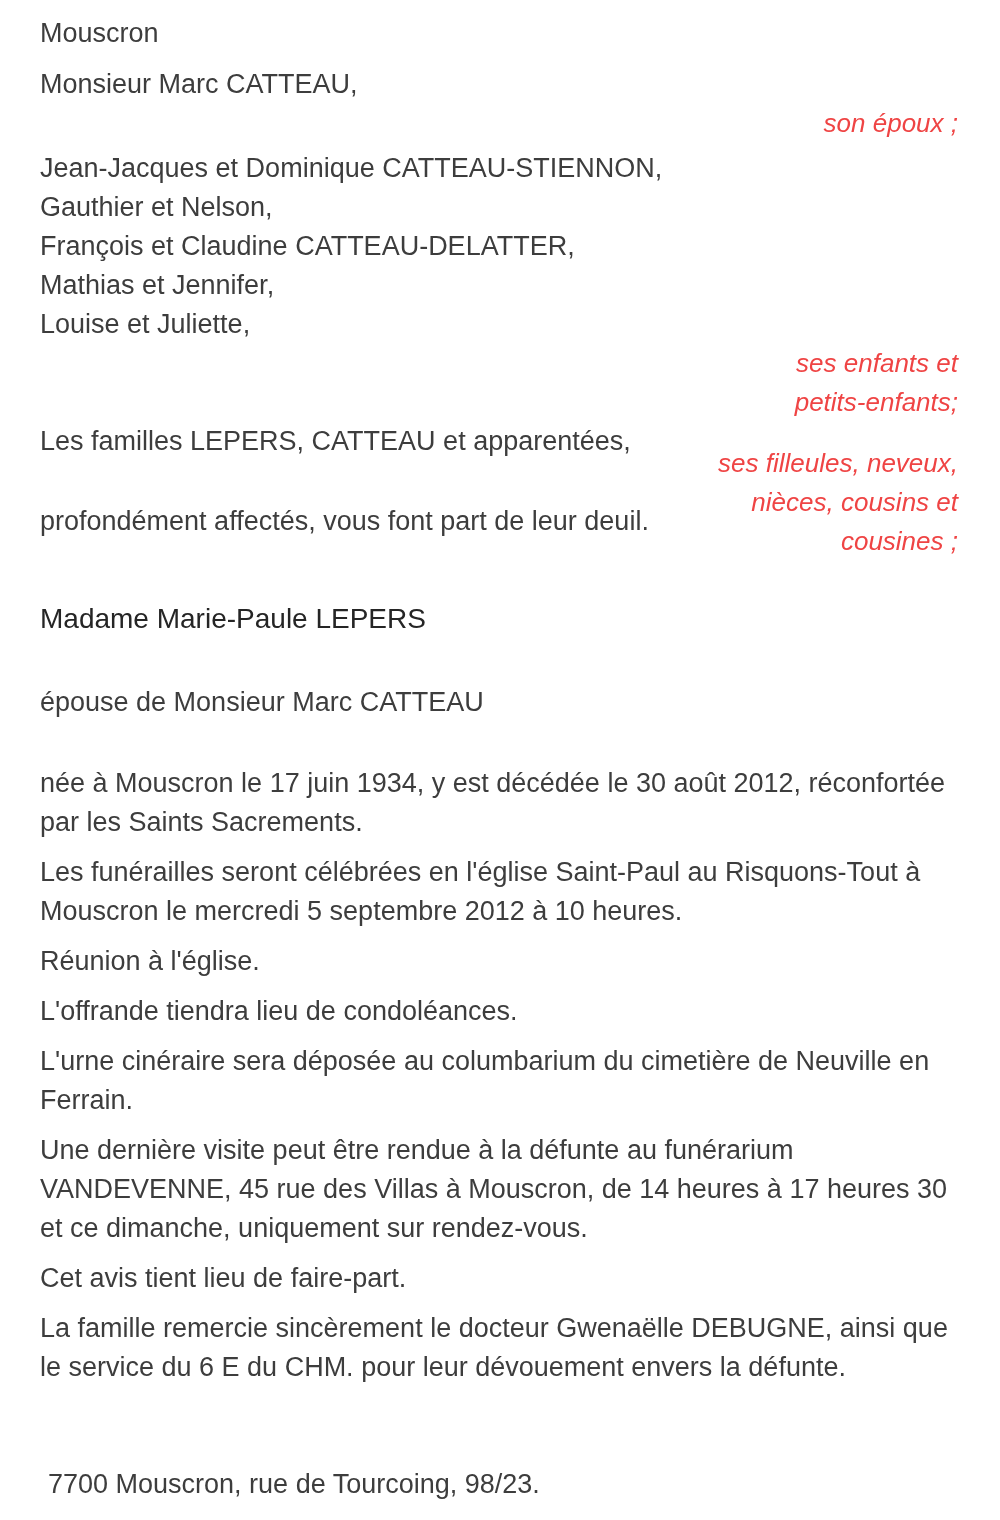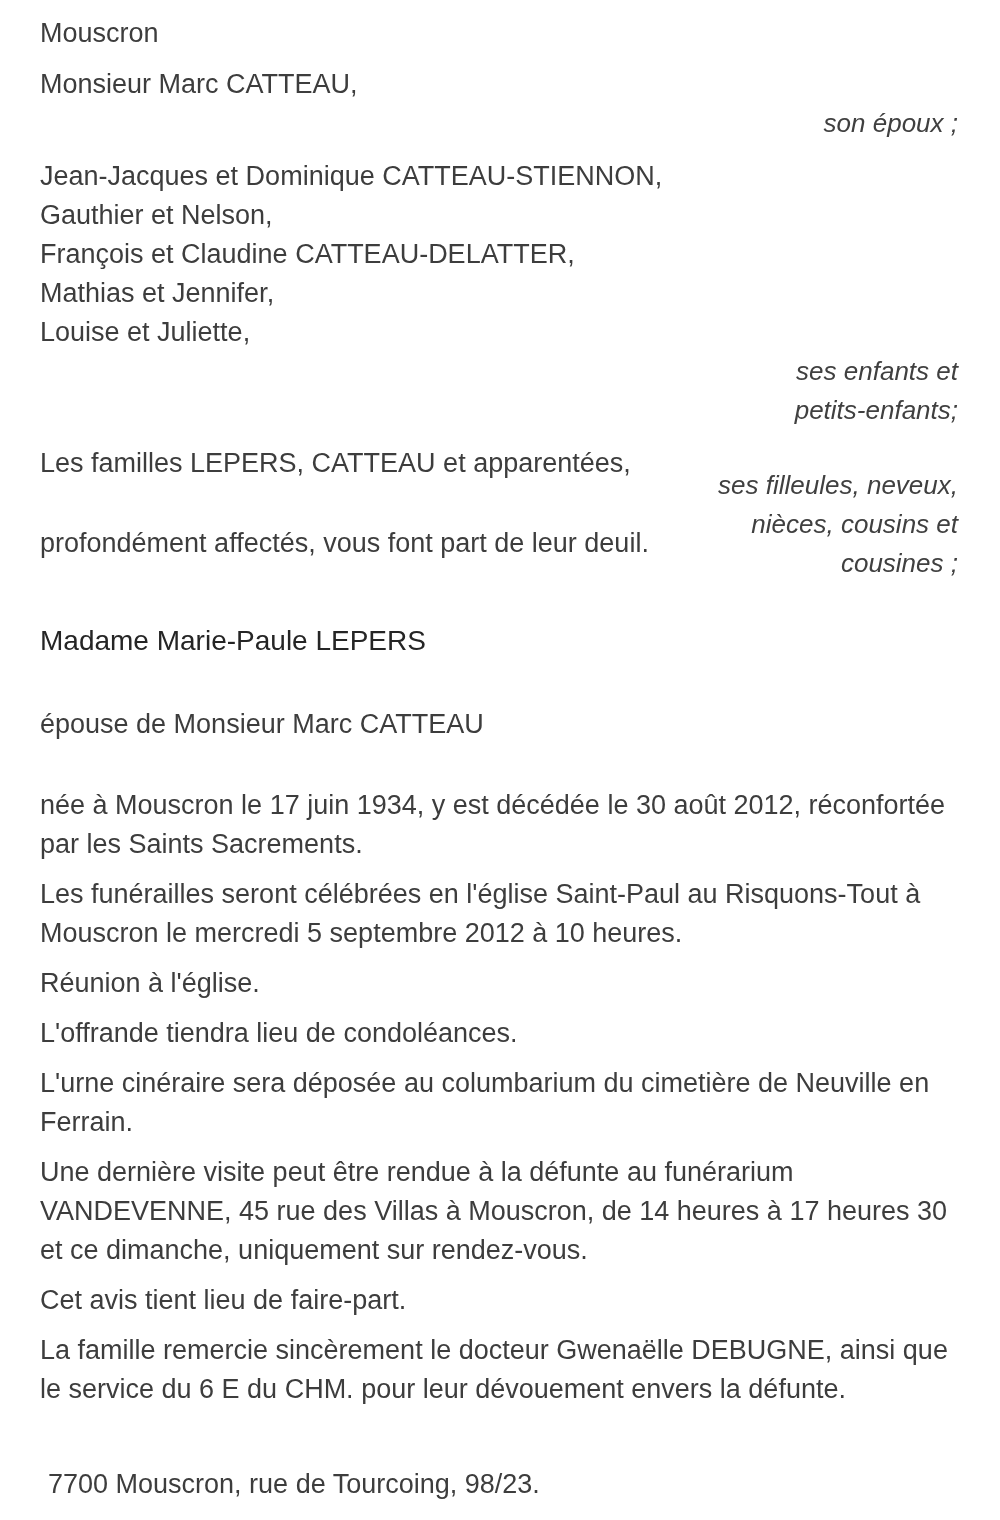--- a/index.html
+++ b/index.html
@@ -23,32 +23,31 @@
   .body-text {
     font-size: 27px;
     line-height: 39px;
     color: #3d3d3d;
   }
   .right-note {
     font-size: 26px;
     line-height: 39px;
     font-style: italic;
     text-align: right;
-    color: #404040;
+    color: #ef4444;
   }
   .city { margin-top: 2px; }
   .husband-line { margin-top: 12px; }
   .husband-role { margin-top: 0px; }
-  .children-block { margin-top: 14px; }
+  .children-block { margin-top: 6px; }
   .children-roles { margin-top: 0px; }
   .families-row {
     display: flex;
     justify-content: space-between;
     align-items: flex-start;
-    margin-top: 14px;
   }
   .families-left { flex: 1 1 auto; }
   .families-line { }
   .grief-line { margin-top: 41px; }
   .families-right {
     flex: 0 0 auto;
     margin-top: 22px;
   }
   .deceased-name {
     margin-top: 34px;

